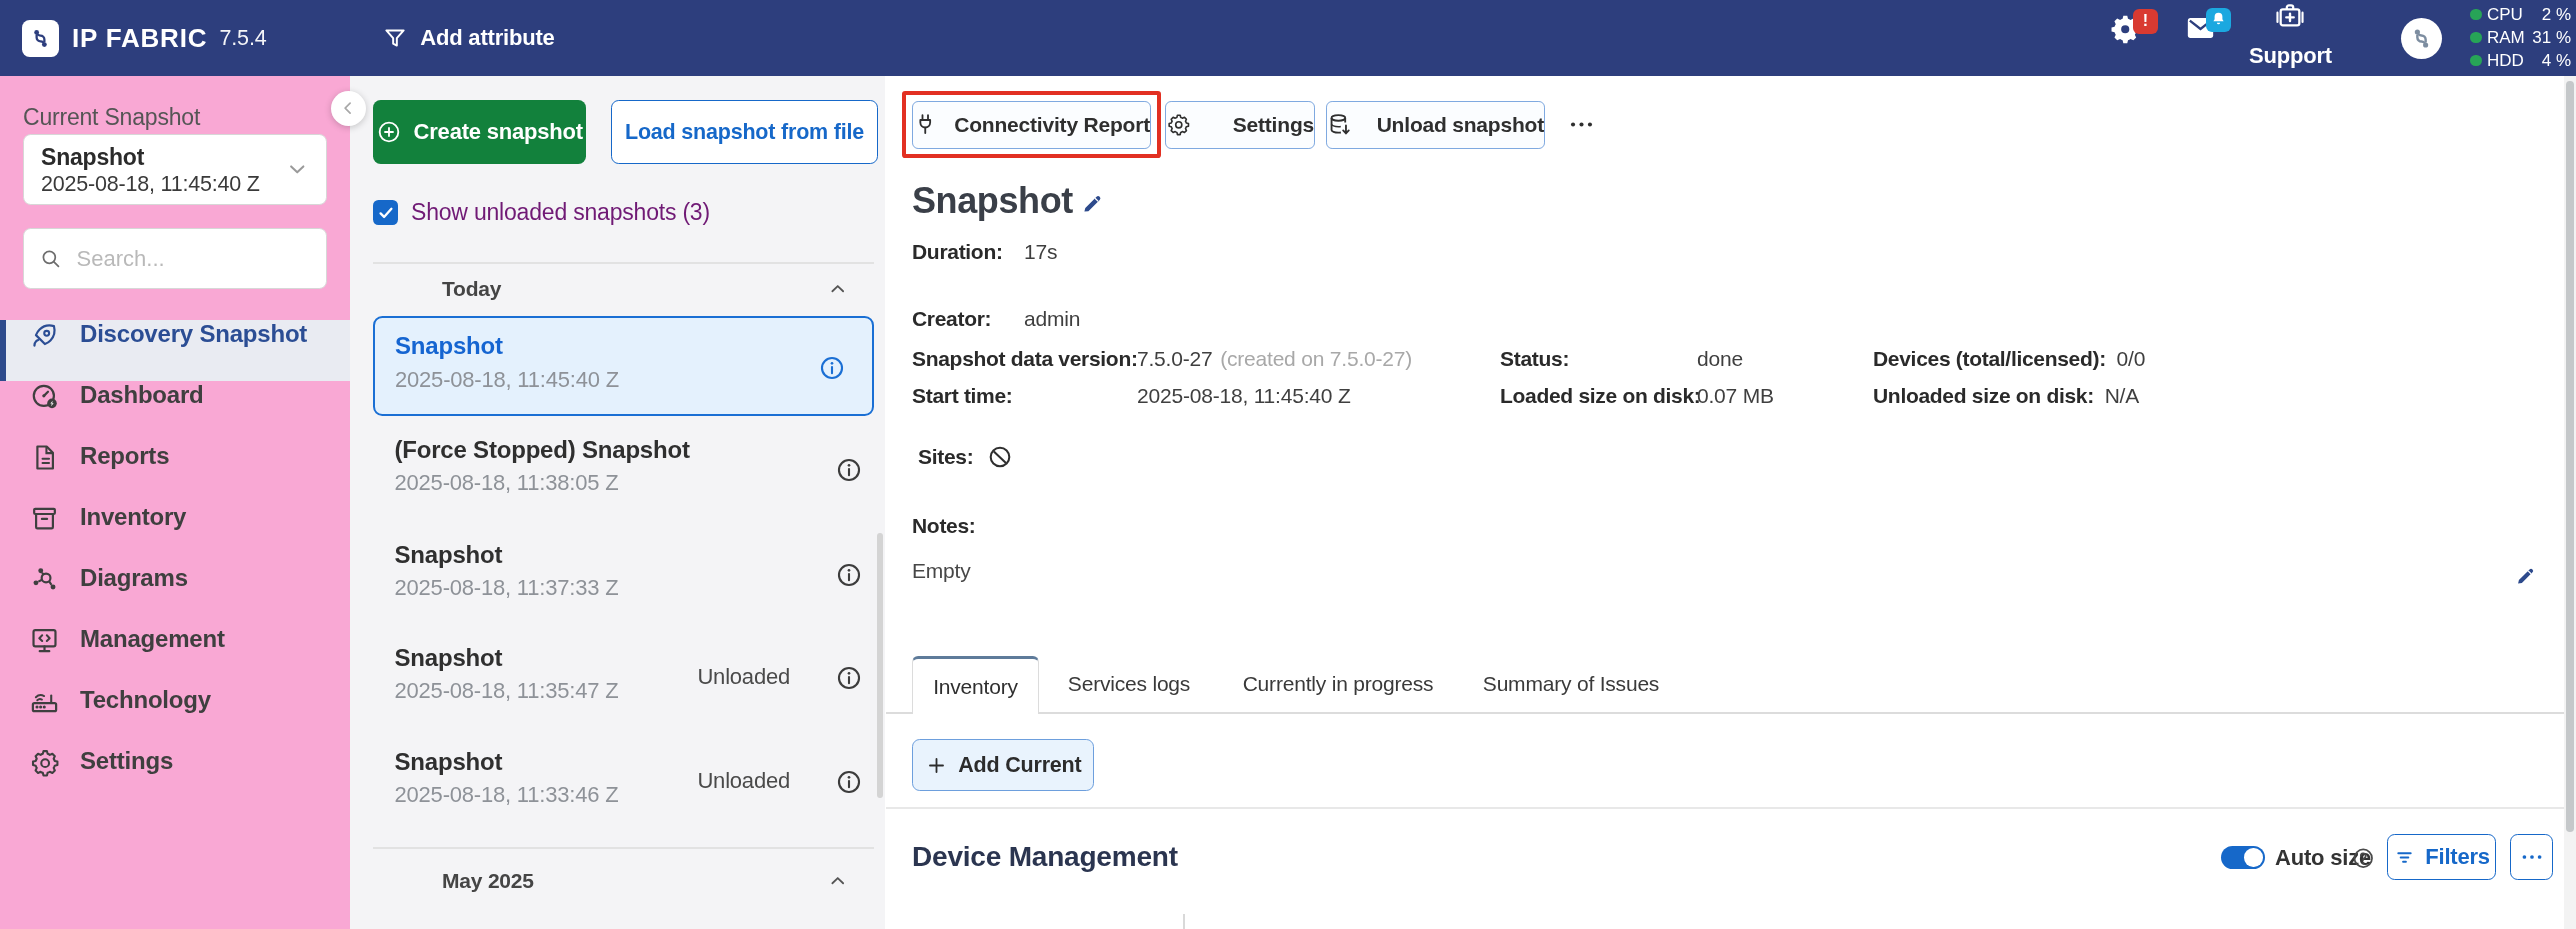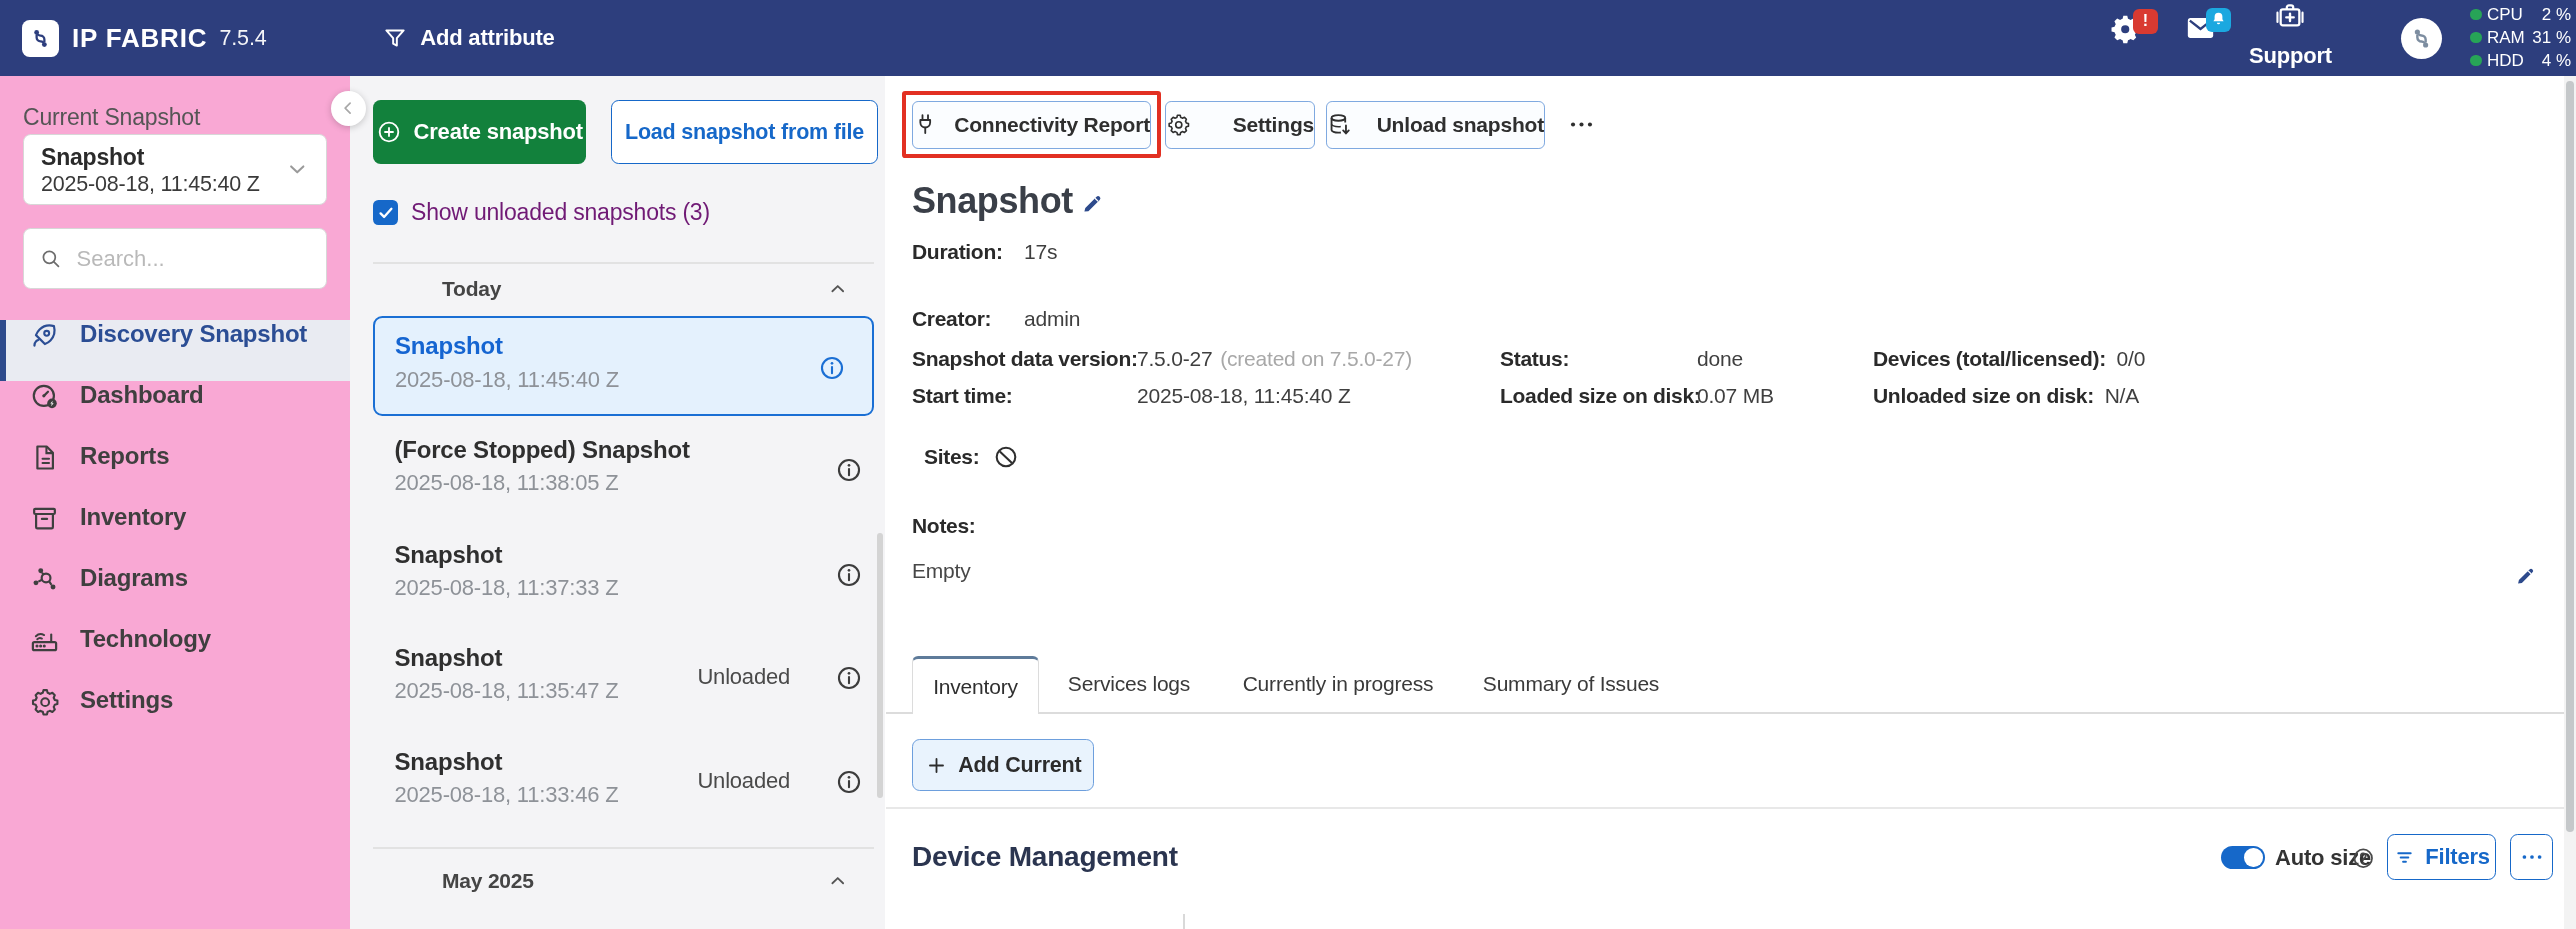--- a/index.html
+++ b/index.html
@@ -364,20 +364,26 @@
         <span>Inventory</span>
       </div>
       <div class="mitem">
         <svg width="31" height="31" viewBox="0 0 40 40">
             <use href="#s-net"></use>
           </svg>
         <span>Diagrams</span>
       </div>
       <div class="mitem">
         <svg width="31" height="31" viewBox="0 0 40 40">
+            <use href="#s-mon"></use>
+          </svg>
+        <span>Management</span>
+      </div>
+      <div class="mitem">
+        <svg width="31" height="31" viewBox="0 0 40 40">
             <use href="#s-router"></use>
           </svg>
         <span>Technology</span>
       </div>
       <div class="mitem">
         <svg width="31" height="31" viewBox="0 0 40 40">
             <use href="#s-cog"></use>
           </svg>
         <span>Settings</span>
       </div>
@@ -527,21 +533,21 @@
 
     <div class="cell" style="left:987px;top:268px;height:29px;gap:10.7px;">
       <span class="lbl">Devices (total/licensed):</span>
       <span>0/0</span>
     </div>
     <div class="cell" style="left:987px;top:305px;height:29px;gap:10.7px;">
       <span class="lbl">Unloaded size on disk:</span>
       <span>N/A</span>
     </div>
 
-    <div class="cell" style="left:38px;top:366px;height:29px;gap:14px;">
+    <div class="cell" style="left:32px;top:366px;height:29px;gap:14px;">
       <span class="lbl">Sites:</span>
       <svg width="26" height="26" style="color:#2f2f2f;" viewBox="0 0 34 34">
           <use href="#s-ban"></use>
         </svg>
     </div>
     <div class="cell" style="left:26px;top:435px;height:29px;">
       <span class="lbl">Notes:</span>
     </div>
     <div class="cell" style="left:26px;top:480px;height:29px;color:#474747;">
       <span>Empty</span>

